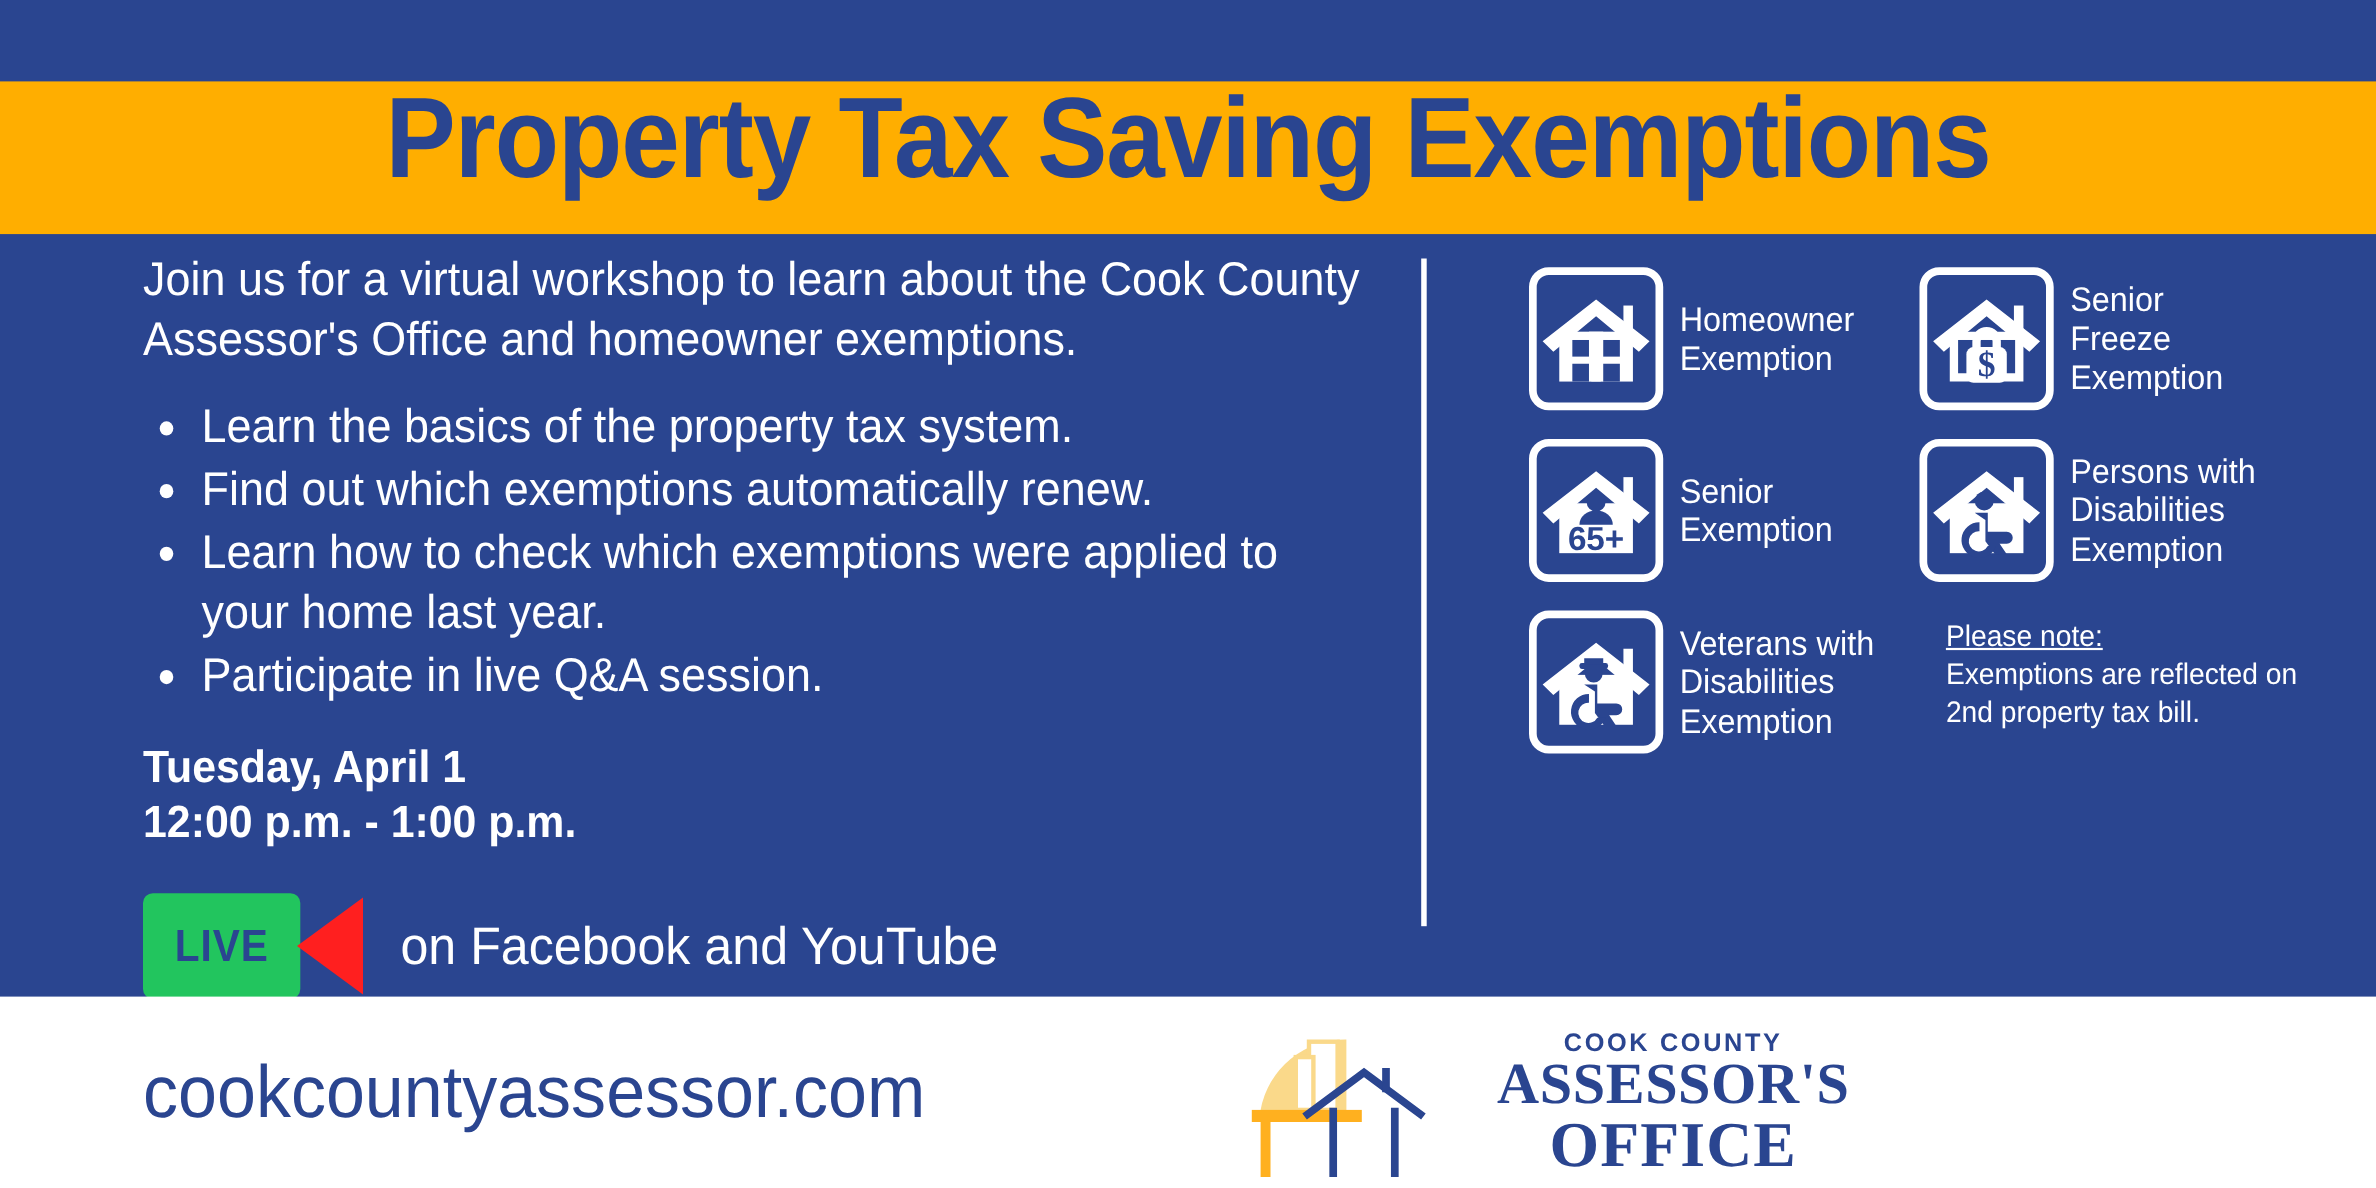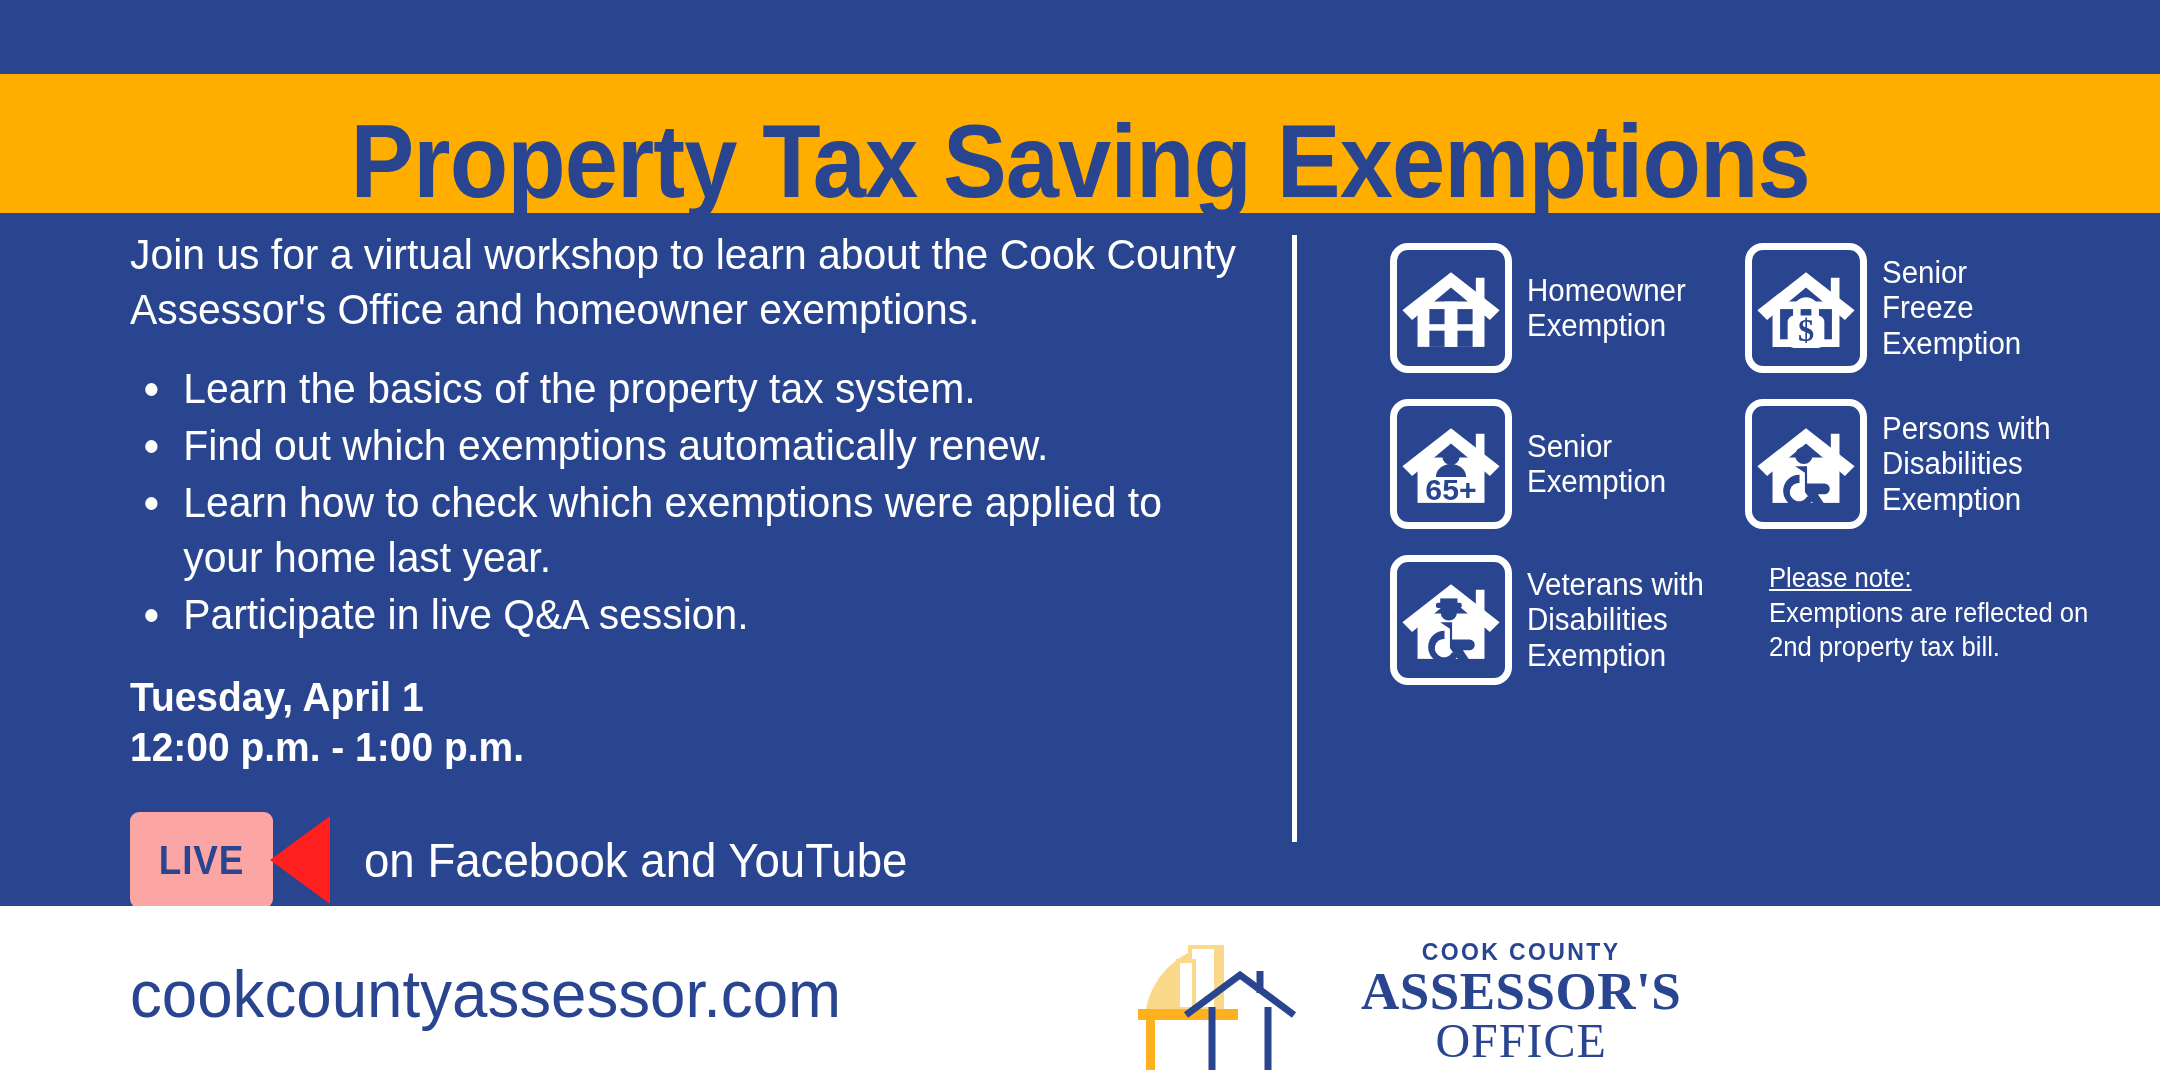--- a/index.html
+++ b/index.html
@@ -10,21 +10,21 @@
     overflow:hidden;
     position:relative;
   }
 
   
   .top-strip { position:absolute; left:0; top:0; width:2160px; height:74px; background:#2A4590; }
 
   .title-band {
     position:absolute; left:0; top:74px; width:2160px; height:139px;
     background:#FFAE00;
-    display:flex; align-items:flex-end; justify-content:center;
+    display:flex; align-items:flex-start; justify-content:center;
   }
   .title-text {
     color:#2A4590;
     font-family:"Liberation Sans", sans-serif;
     font-weight:bold;
     font-size:104px;
     letter-spacing:-1px;
     line-height:1;
     transform:scaleX(0.92);
     white-space:nowrap;
@@ -88,21 +88,21 @@
   .live-row {
     margin-top:40px;
     display:flex;
     align-items:center;
     gap:34px;
   }
   .live-badge { position:relative; width:200px; height:96px; }
   .live-rect {
     position:absolute; left:0; top:0;
     width:143px; height:96px;
-    background:#fca5a5;
+    background:#22c55e;
     border-radius:9px;
     display:flex; align-items:center; justify-content:center;
   }
   .live-rect span {
     color:#2A4590;
     font-weight:bold;
     font-size:41px;
     letter-spacing:1px;
     transform:scaleX(0.9);
   }
@@ -189,22 +189,22 @@
   }
   .cc-big {
     font-family:"Liberation Serif", serif;
     font-weight:bold;
     font-size:53px;
     line-height:0.98;
     letter-spacing:0.5px;
   }
   .cc-big2 {
     font-family:"Liberation Serif", serif;
-    font-weight:normal;
-    font-size:48px;
+    font-weight:bold;
+    font-size:58px;
     line-height:1.0;
     letter-spacing:1px;
   }
 
   
   .aarp {
     position:absolute; left:1686px; top:22px;
     width:360px; height:150px;
   }
   .aarp svg { width:100%; height:100%; }

